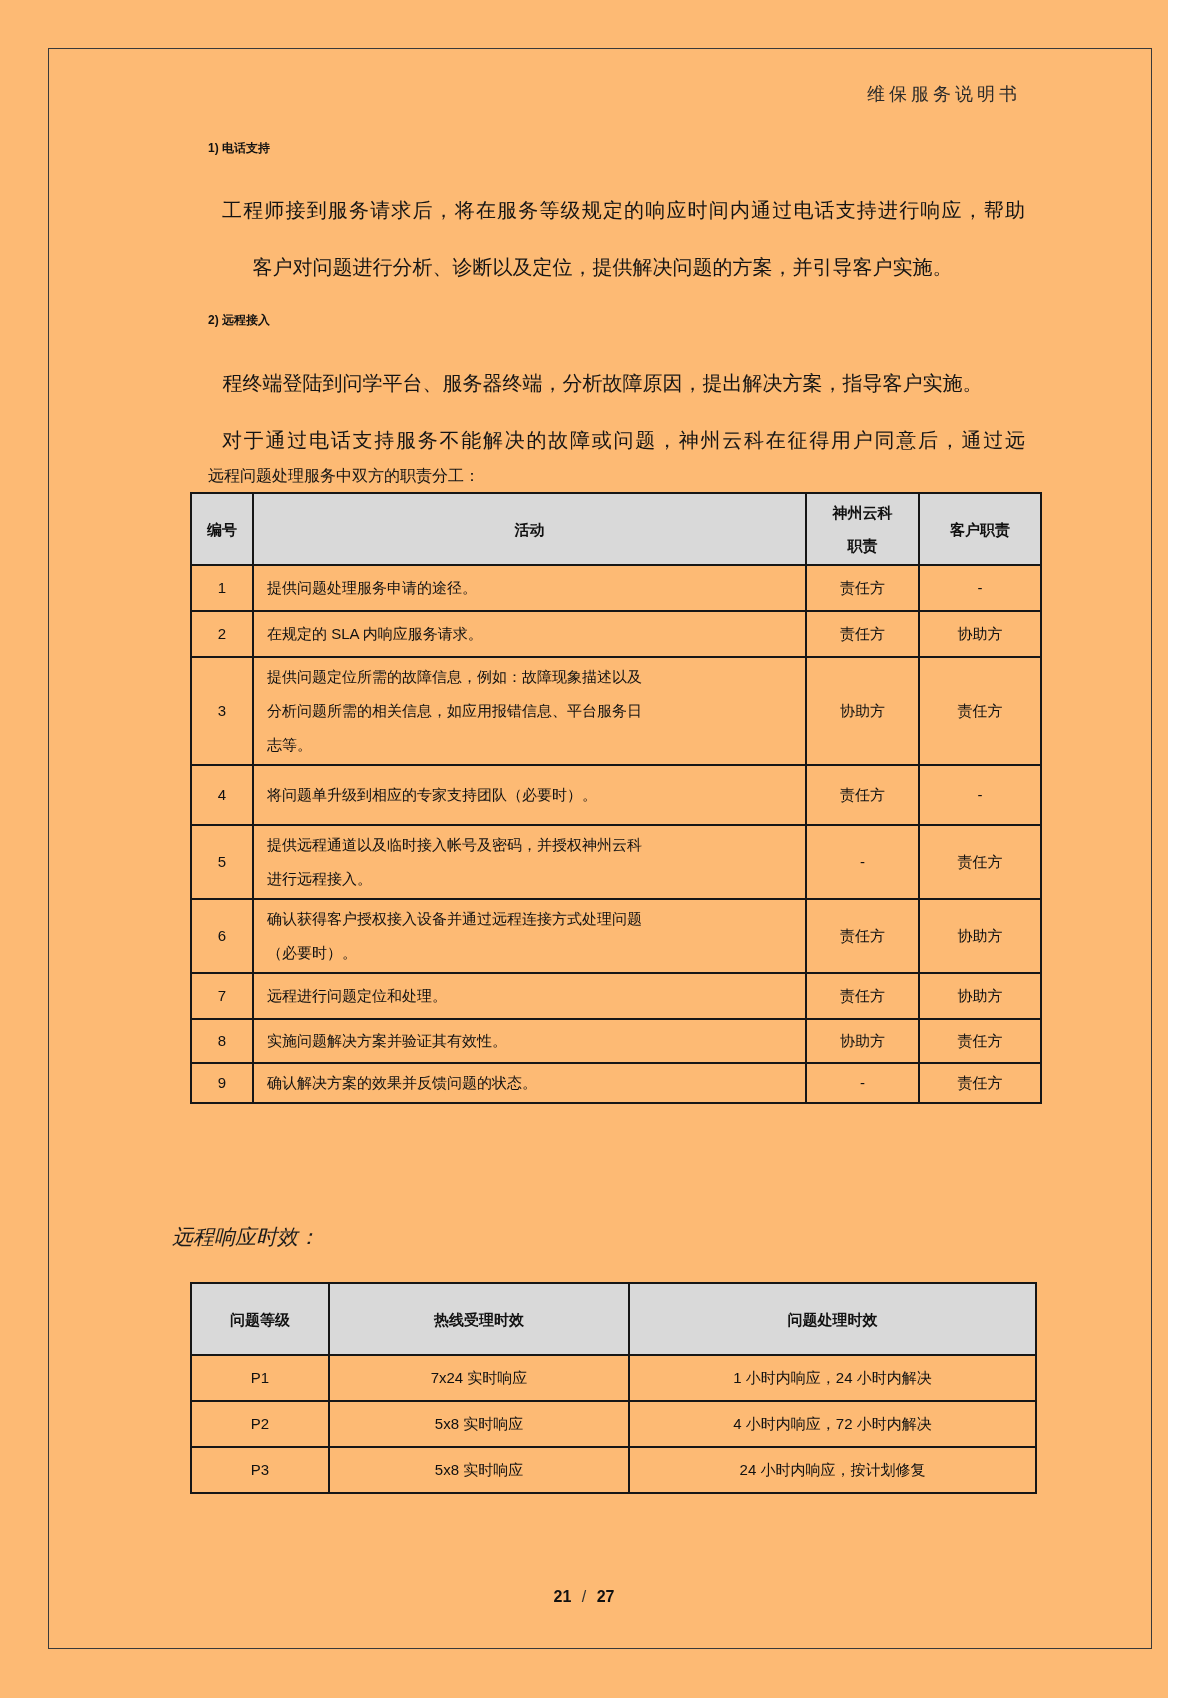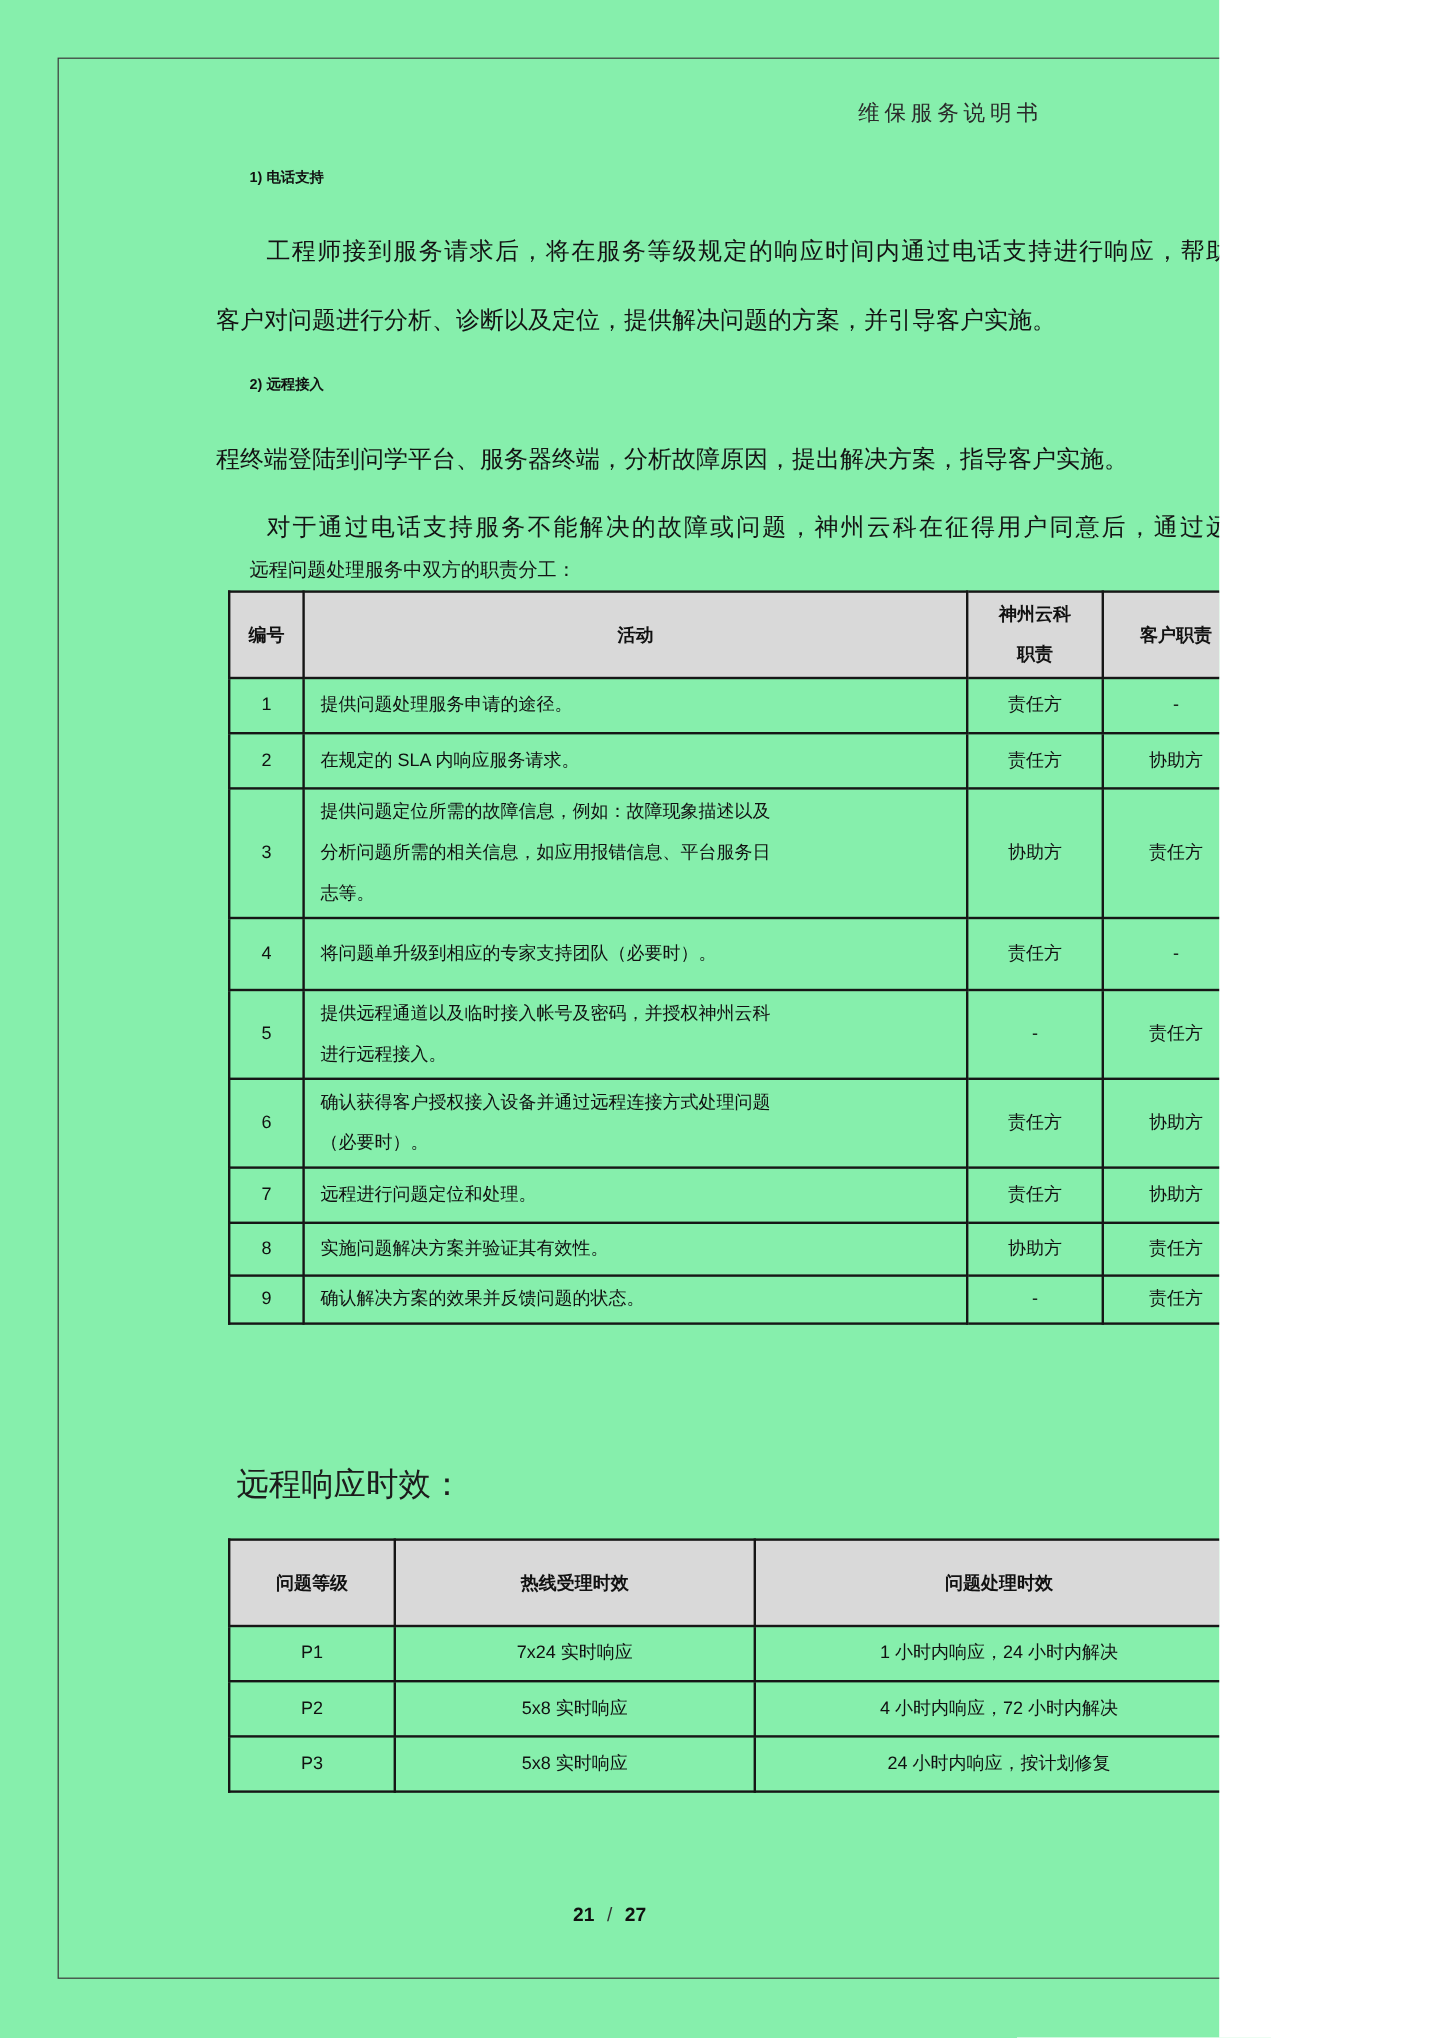--- a/index.html
+++ b/index.html
@@ -1,19 +1,19 @@
 <!DOCTYPE html>
 <html><head>
 <meta charset="utf-8">
 <style>
   html,body{margin:0;padding:0;background:#ffffff;}
   .page{
     position:relative;
-    width:1016px;height:1698px;
-    background:#86efac;
+    width:1168px;height:1698px;
+    background:#fdba74;
     font-family:"Liberation Sans","DejaVu Sans",sans-serif;
     color:#141414;
     overflow:hidden;
     -webkit-font-smoothing:antialiased;
   }
   .frame{
     position:absolute;left:48px;top:48px;
     width:1104px;height:1601px;
     border:1px solid #3a3a3a;
     box-sizing:border-box;
@@ -30,21 +30,21 @@
   .heading-1{top:140px;}
   .heading-2{top:312px;text-align:center;}
   .para{
     position:absolute;left:180px;width:845px;
     font-size:20px;color:#141414;
   }
   .para-1{top:182px;}
   .para-2{top:355px;}
   .para-line{
     height:57px;line-height:57px;
-    text-align:left;white-space:nowrap;
+    text-align:center;white-space:nowrap;
   }
   .para-line.stretch{text-align:justify;text-align-last:justify;}
   .para-line.indent{text-indent:42px;}
   .table-intro{
     position:absolute;left:208px;top:462px;
     font-size:16px;line-height:28px;color:#141414;
   }
   .table-wrap{position:absolute;box-sizing:border-box;}
   .duty-wrap{left:190px;top:492px;width:852px;}
   .sla-wrap{left:190px;top:1282px;width:845px;}
@@ -76,22 +76,22 @@
   .duty-table tbody tr:nth-child(6){height:66px;}
   .duty-table tbody tr:nth-child(7){height:46px;}
   .duty-table tbody tr:nth-child(8){height:44px;}
   .duty-table tbody tr:nth-child(9){height:40px;}
   .sla-table col:nth-child(1){width:138px;}
   .sla-table col:nth-child(2){width:300px;}
   .sla-table col:nth-child(3){width:407px;}
   .sla-table thead tr{height:72px;}
   .sla-table tbody tr{height:46px;}
   .sla-title{
-    position:absolute;left:197px;top:1222px;
-    font-size:27px;line-height:30px;color:#1c1c1c;
+    position:absolute;left:172px;top:1222px;
+    font-size:21px;line-height:30px;color:#1c1c1c;font-style:italic;
   }
   .footer{
     position:absolute;top:1588px;left:0;width:100%;
     text-align:center;
     font-family:Liberation Sans, sans-serif;
     font-size:16px;color:#111;
   }
   .footer .num{font-weight:700;}
   .footer .sep{font-weight:400;color:#333;padding:0 6px;}
 </style>

